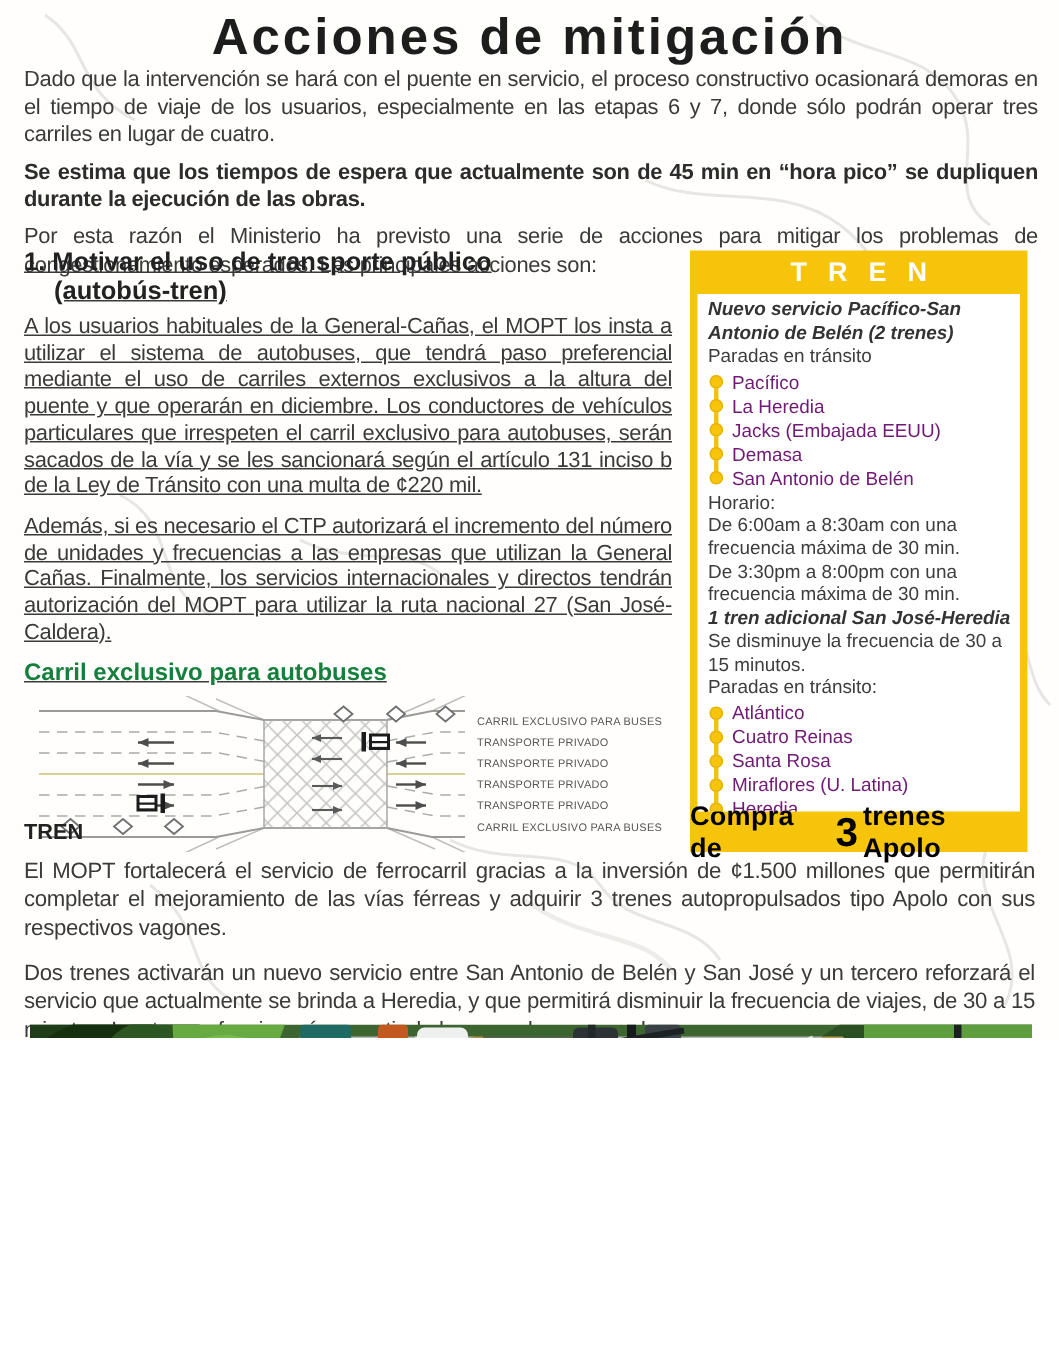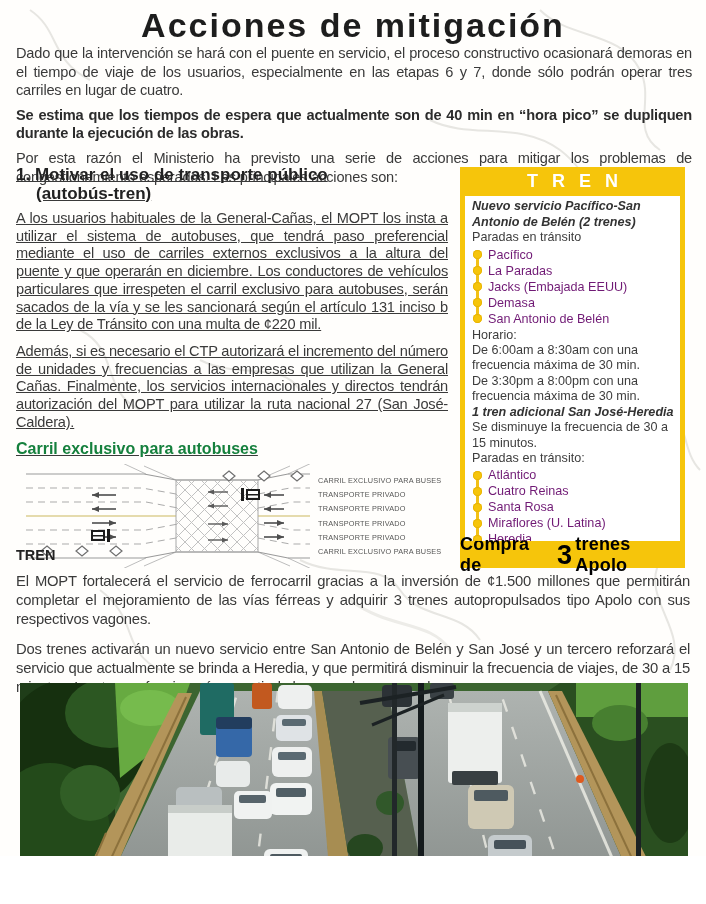--- a/index.html
+++ b/index.html
@@ -1,18 +1,18 @@
 <!DOCTYPE html>
 <html><head>
 <meta charset="utf-8">
 <style>
   * { margin:0; padding:0; box-sizing:border-box; }
   html,body { background:#ffffff; }
   #page {
-    position:relative; width:706px; height:856px; background:#fffefc;
+    position:relative; width:706px; height:692px; background:#fffefc;
     font-family:"Liberation Sans", sans-serif; color:#3a3a3a; overflow:hidden;
   }
   
   #watermark { position:absolute; inset:0; z-index:0; }
   .layer { position:absolute; z-index:1; }
 
   
   #title {
     left:0; top:6px; width:706px; text-align:center;
     font-size:34px; font-weight:bold; color:#1d1d1d; letter-spacing:2px;
@@ -79,21 +79,21 @@
     <g stroke="#edece8" stroke-width="3">
       <path d="M560 190 C 590 220, 570 260, 610 290"></path>
       <path d="M350 600 C 390 630, 430 620, 450 650"></path>
     </g>
   </svg>
 
   <div id="title" class="layer">Acciones de mitigación</div>
 
   <div id="intro" class="layer">
     <p>Dado que la intervención se hará con el puente en servicio, el proceso constructivo ocasionará demoras en el tiempo de viaje de los usuarios, especialmente en las etapas 6 y 7, donde sólo podrán operar tres carriles en lugar de cuatro.</p>
-    <p class="bold">Se estima que los tiempos de espera que actualmente son de 40 min en “hora pico” se dupliquen durante la ejecución de las obras.</p>
+    <p class="bold">Se estima que los tiempos de espera que actualmente son de 45 min en “hora pico” se dupliquen durante la ejecución de las obras.</p>
     <p>Por esta razón el Ministerio ha previsto una serie de acciones para mitigar los problemas de congestionamiento esperados. Las principales acciones son:</p>
   </div>
 
   <div id="leftcol" class="layer">
     <div id="sec1-heading">
       <span class="l1">1. Motivar el uso de transporte público</span>
       <span class="l2">(autobús-tren)</span>
     </div>
     <p>A los usuarios habituales de la General-Cañas, el MOPT los insta a utilizar el sistema de autobuses, que tendrá paso preferencial mediante el uso de carriles externos exclusivos a la altura del puente y que operarán en diciembre. Los conductores de vehículos particulares que irrespeten el carril exclusivo para autobuses, serán sacados de la vía y se les sancionará según el artículo 131 inciso b de la Ley de Tránsito con una multa de ¢220 mil.</p>
     <p>Además,  si es necesario el CTP autorizará el incremento del número de unidades y frecuencias a las empresas que utilizan la General Cañas. Finalmente, los servicios internacionales y directos tendrán autorización del MOPT para utilizar la ruta nacional 27 (San José-Caldera).</p>
@@ -209,21 +209,21 @@
     </svg>
   </div>
 
   <div id="tren-box" class="layer">
     <div id="tren-box-header">TREN</div>
     <div id="tren-box-body">
       <div class="bi">Nuevo servicio Pacífico-San Antonio de Belén (2 trenes)</div>
       <div class="reg">Paradas en tránsito</div>
       <ul class="route">
           <li>Pacífico</li>
-          <li>La Paradas</li>
+          <li>La Heredia</li>
           <li>Jacks (Embajada EEUU)</li>
           <li>Demasa</li>
           <li>San Antonio de Belén</li>
         </ul>
       <div class="reg">Horario:</div>
       <div class="reg">De 6:00am a 8:30am  con una frecuencia máxima de 30 min.</div>
       <div class="reg">De 3:30pm a 8:00pm con una frecuencia máxima de 30 min.</div>
       <div class="bi">1 tren adicional San José-Heredia</div>
       <div class="reg">Se disminuye la frecuencia de 30  a 15 minutos.</div>
       <div class="reg">Paradas en tránsito:</div>

